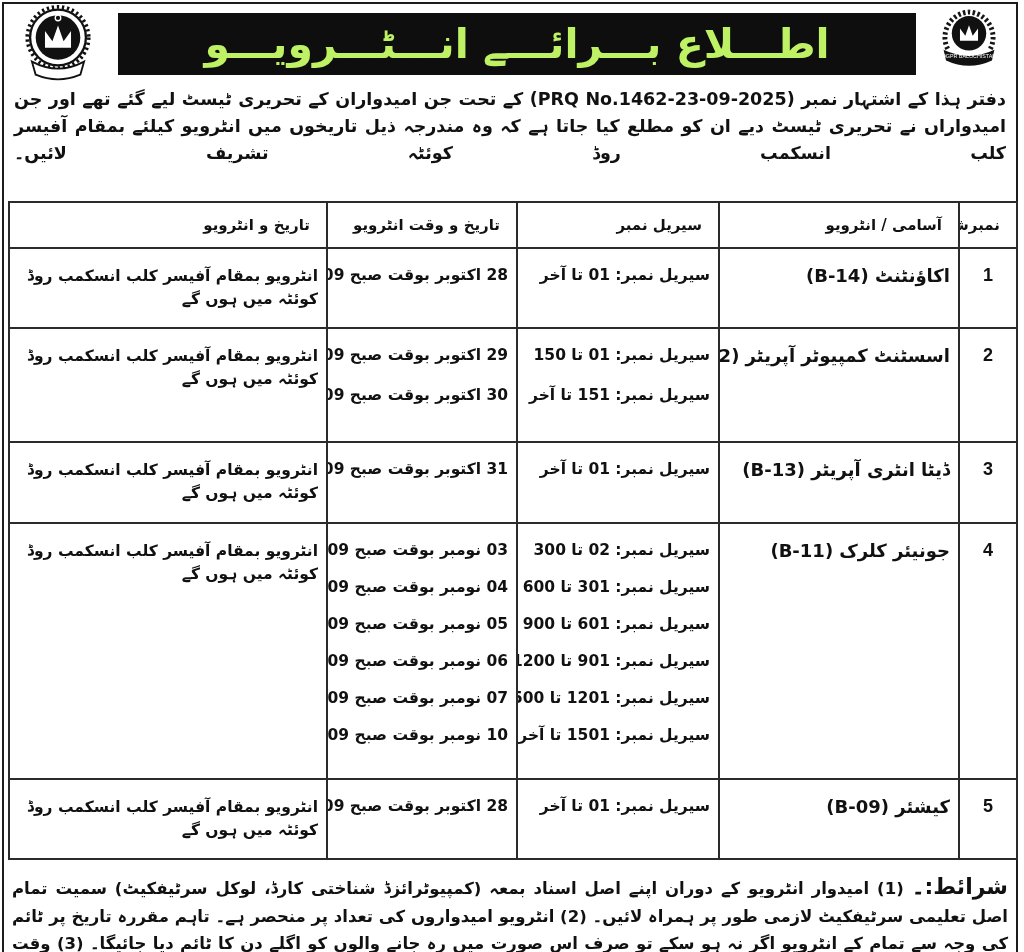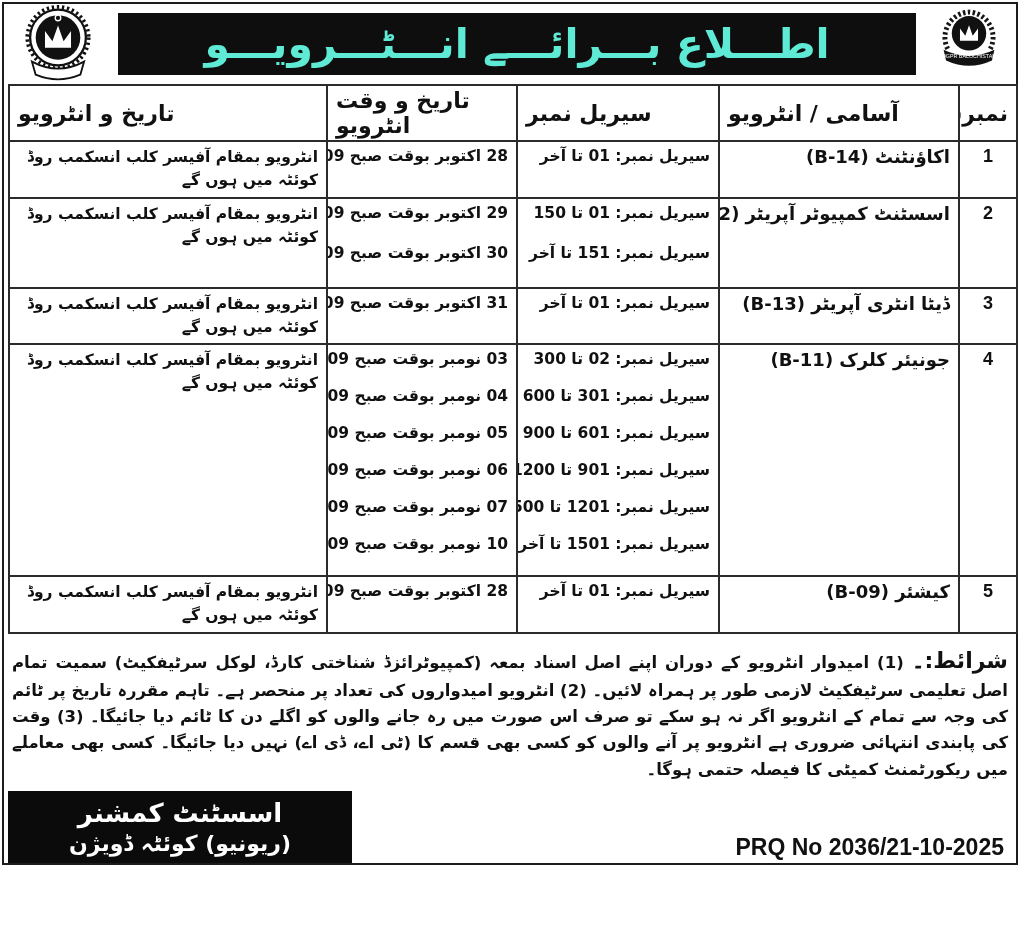--- a/index.html
+++ b/index.html
@@ -3,30 +3,30 @@
 <meta charset="utf-8">
 <style>
   html,body{margin:0;padding:0;background:#fff;}
   body{width:1024px;height:952px;position:relative;font-family:"DejaVu Sans",sans-serif;color:#111;}
   .ad{margin:2px;border:2px solid #1c1c1c;width:1016px;box-sizing:border-box;background:#fff;}
 
   
   .hdr{display:flex;align-items:center;height:80px;padding:0 6px;box-sizing:border-box;}
   .logo{flex:0 0 auto;display:flex;align-items:center;justify-content:center;}
   .titlebar{flex:1;background:#0e0e0e;height:62px;margin:0 12px;display:flex;align-items:center;justify-content:center;}
-  .title{color:#5eead4;font-size:41px;font-weight:bold;direction:rtl;white-space:nowrap;letter-spacing:1px;}
+  .title{color:#bef264;font-size:41px;font-weight:bold;direction:rtl;white-space:nowrap;letter-spacing:1px;}
 
   
   .intro{margin:2px 10px 6px;direction:rtl;text-align:justify;font-size:17.5px;line-height:1.55;font-weight:bold;}
   .intro:after{content:"";display:inline-block;width:100%;}
 
   
   table.grid{border-collapse:collapse;table-layout:fixed;margin:0 4px;width:1008px;direction:rtl;}
-  .grid th,.grid td{border:2px solid #2b2b2b;box-sizing:border-box;padding:4px 8px;vertical-align:top;font-weight:bold;overflow:hidden;}
-  .grid th{font-size:22px;text-align:left;vertical-align:middle;height:46px;padding:2px 8px;}
+  .grid th,.grid td{border:2px solid #2b2b2b;box-sizing:border-box;padding:16px 8px;vertical-align:top;font-weight:bold;overflow:hidden;}
+  .grid th{font-size:15px;text-align:right;vertical-align:middle;height:46px;padding:2px 16px;}
   td.no{text-align:center;font-size:18px;font-family:"Liberation Sans",sans-serif;}
   td.post{font-size:18px;white-space:nowrap;}
   td.ser,td.dt{font-size:15.5px;}
   .ln{line-height:21px;white-space:nowrap;}
   tr.r2 .ln{margin-bottom:19px;}
   tr.r4 .ln{height:37px;}
   td.ven{font-size:15.5px;line-height:1.5;}
 
   
   .conds{margin:9px 8px 4px;direction:rtl;text-align:justify;font-size:16.5px;line-height:1.6;font-weight:bold;}
@@ -63,20 +63,21 @@
         <path d="M24 52 A31 31 0 0 1 50 7" fill="none" stroke="#161616" stroke-width="6" stroke-dasharray="3 3"></path>
         <path d="M76 52 A31 31 0 0 0 50 7" fill="none" stroke="#161616" stroke-width="6" stroke-dasharray="3 3"></path>
         <circle cx="50" cy="33" r="21" fill="#111"></circle>
         <path d="M39 42 L39 27 L45.5 36 L50 23 L54.5 36 L61 27 L61 42 Z" fill="#fff"></path>
         <path d="M19 53 Q50 68 81 53 L78 66 Q50 79 22 66 Z" fill="#111"></path>
         <text x="50" y="63" font-size="6.5" fill="#fff" text-anchor="middle" font-family="Liberation Sans, sans-serif">DGPR BALOCHISTAN</text>
       </svg>
     </div>
   </div>
 
+  <p class="intro" dir="rtl">دفتر ہذا کے اشتہار نمبر (PRQ No.1462-23-09-2025) کے تحت جن امیدواران کے تحریری ٹیسٹ لیے گئے تھے اور جن امیدواراں نے تحریری ٹیسٹ دیے ان کو مطلع کیا جاتا ہے کہ وہ مندرجہ ذیل تاریخوں میں انٹرویو کیلئے بمقام آفیسر کلب انسکمب روڈ کوئٹہ تشریف لائیں۔</p>
 
   <table class="grid" dir="rtl">
     <colgroup>
       <col style="width:58px">
         <col style="width:240px">
         <col style="width:202px">
         <col style="width:190px">
         <col style="width:318px">
     </colgroup>
     <tbody>

